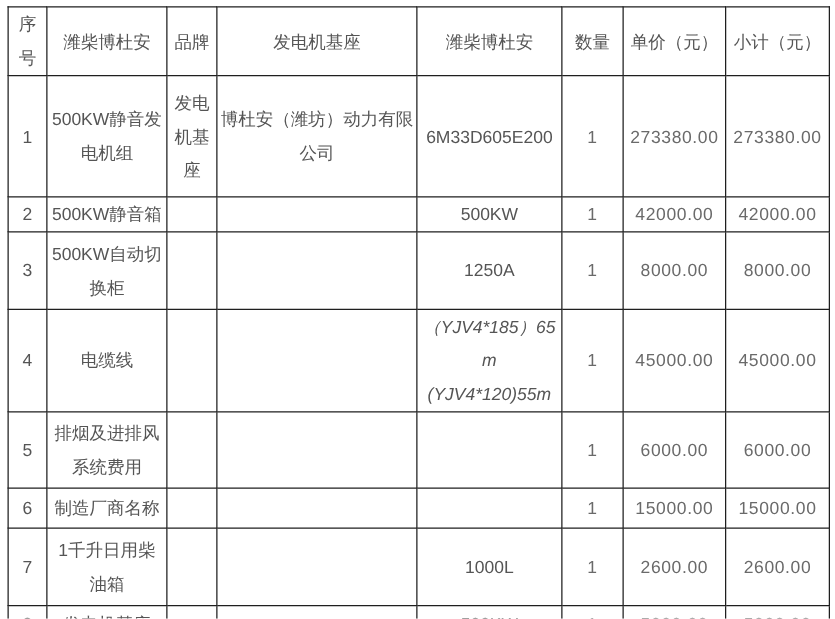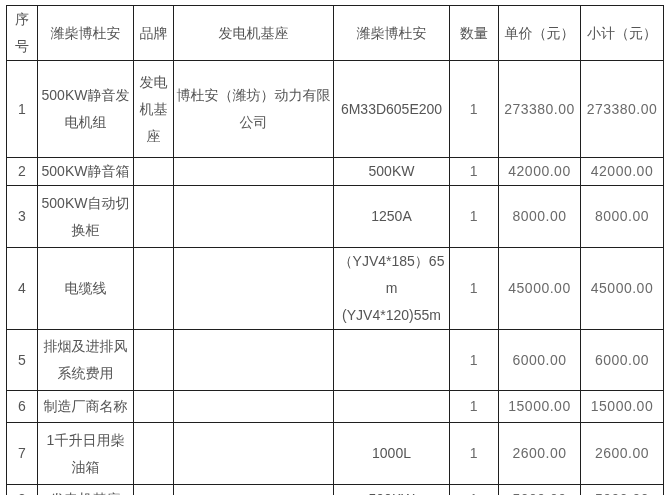--- a/index.html
+++ b/index.html
@@ -40,21 +40,21 @@
   }
   tr.hdr       { height: 28px; }
   tr.row-1     { height: 97px; }
   tr.row-2     { height: 25px; }
   tr.row-3     { height: 62px; }
   tr.row-4     { height: 58px; }
   tr.row-5     { height: 61px; }
   tr.row-6     { height: 32px; }
   tr.row-7     { height: 62px; }
   tr.row-8     { height: 30px; }
-  td.prewrap   { white-space: pre-line; }
+  td.prewrap   { white-space: pre-line; font-style: italic; }
   .num         { color: #6a6a6a; letter-spacing: 0.5px; }
 </style>
 </head>
 <body>
 
 <div class="sheet">
   <table class="quote">
     <colgroup>
       <col style="width:31px">
         <col style="width:96px">

